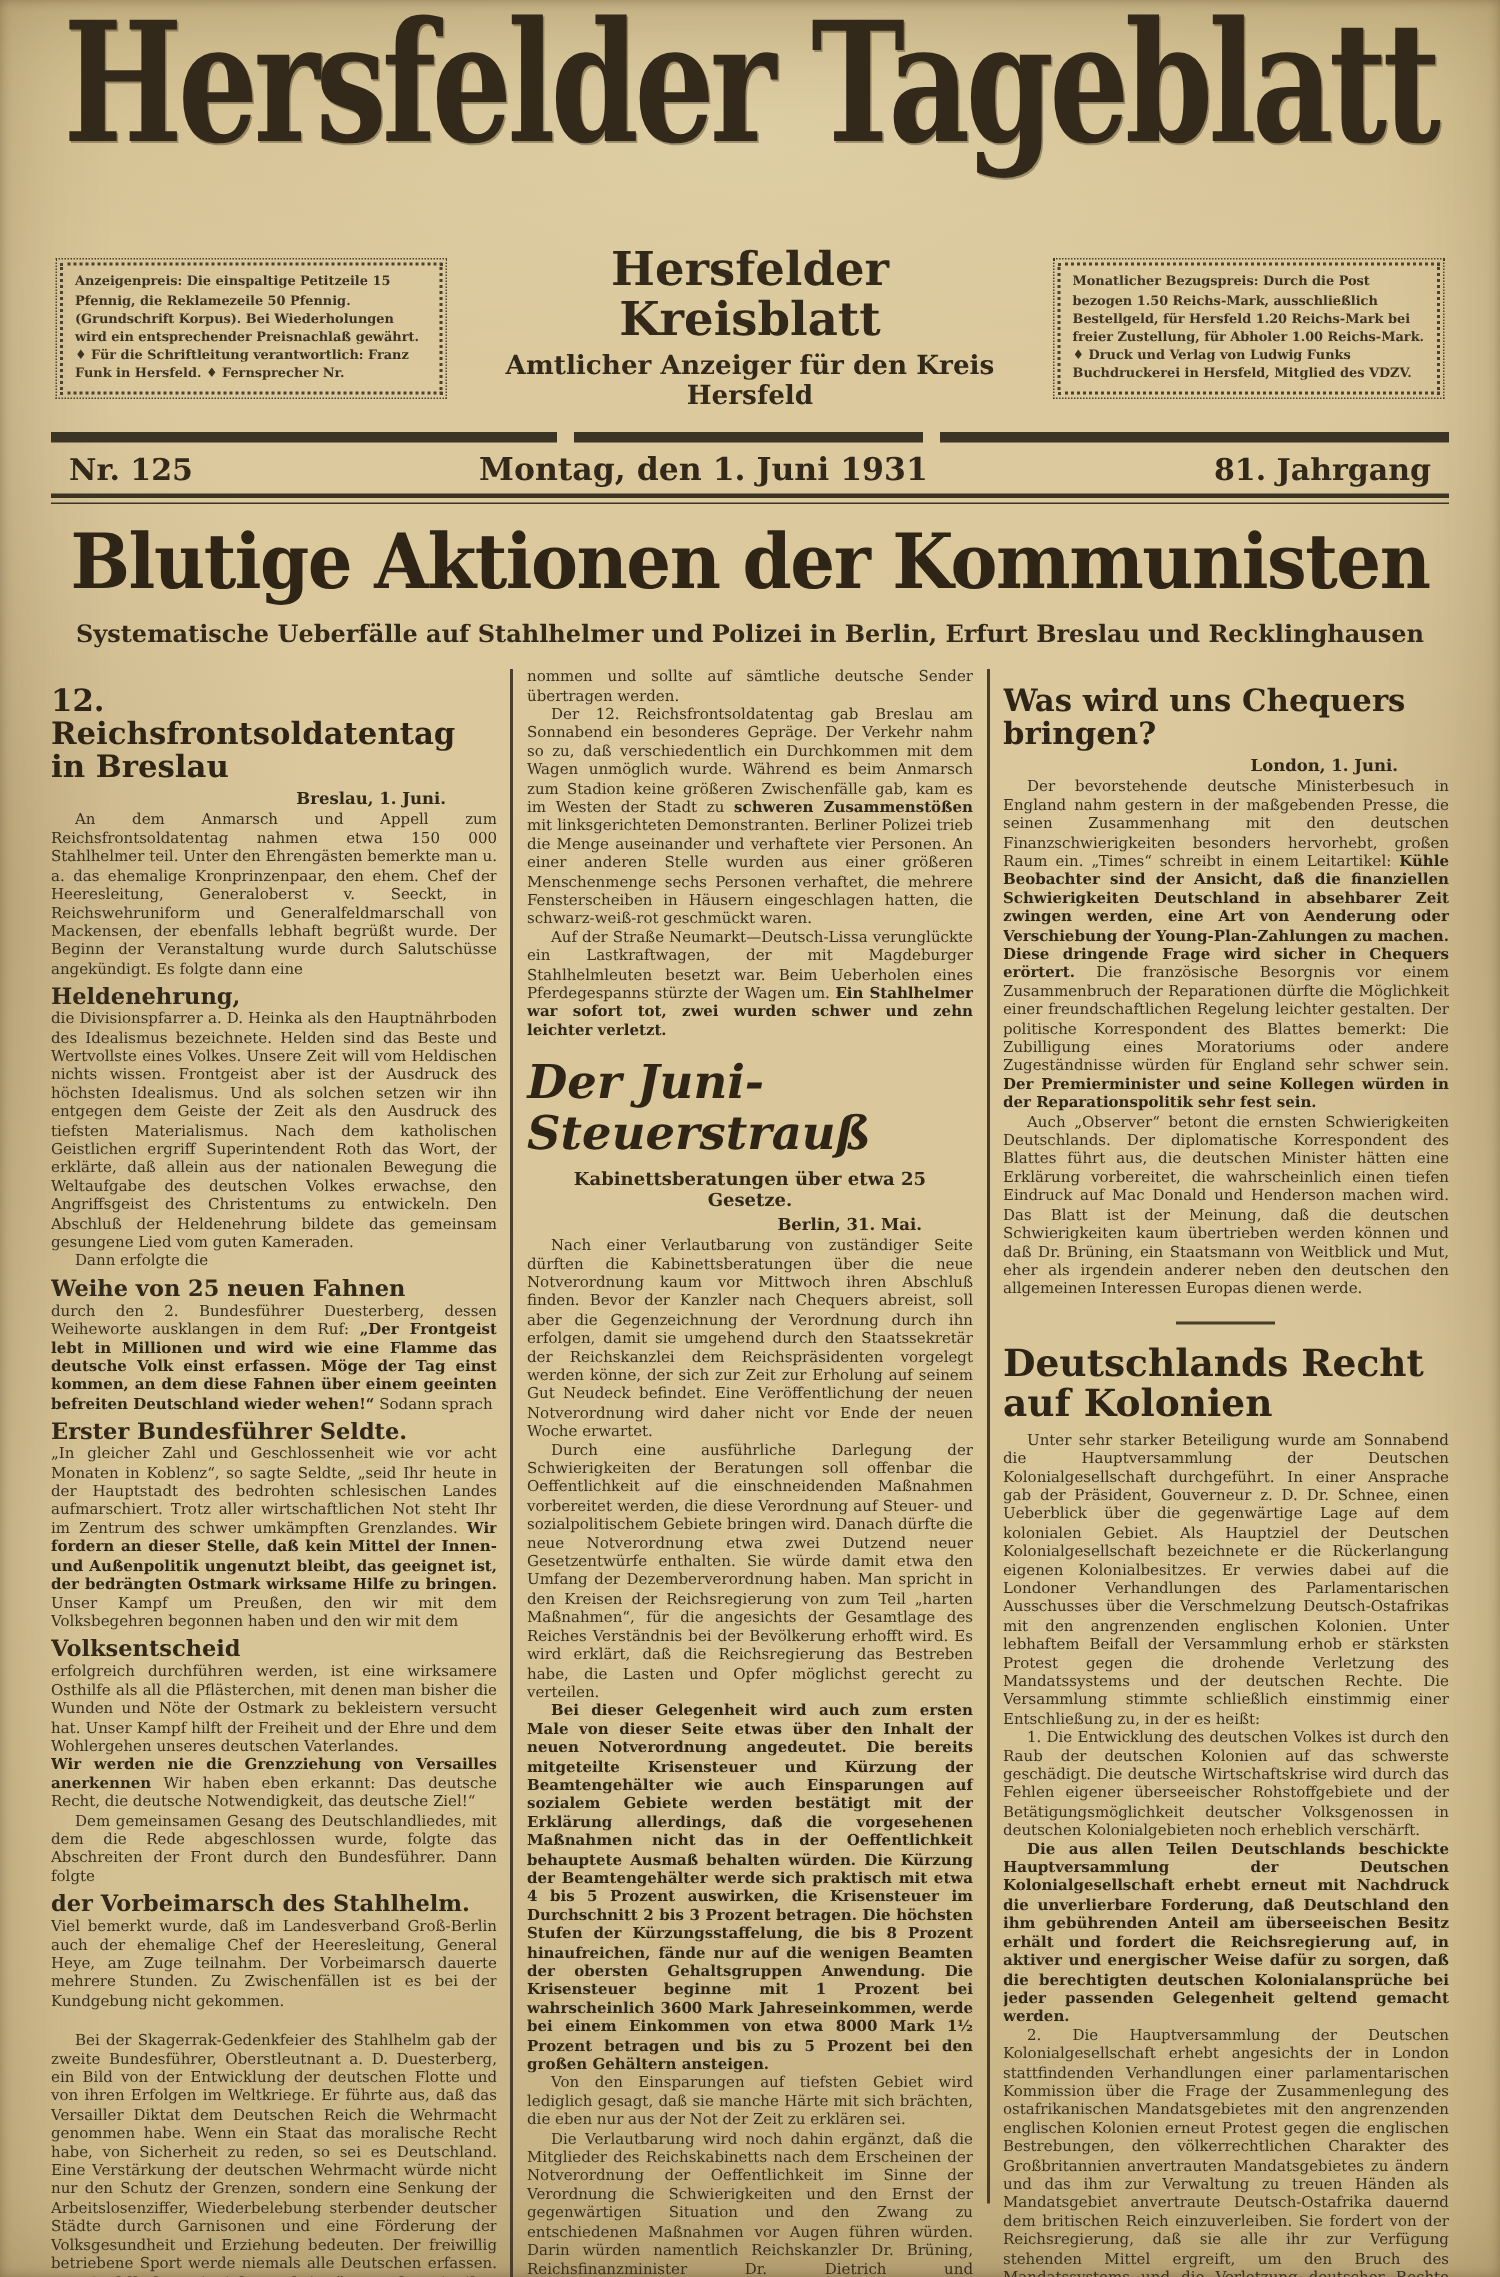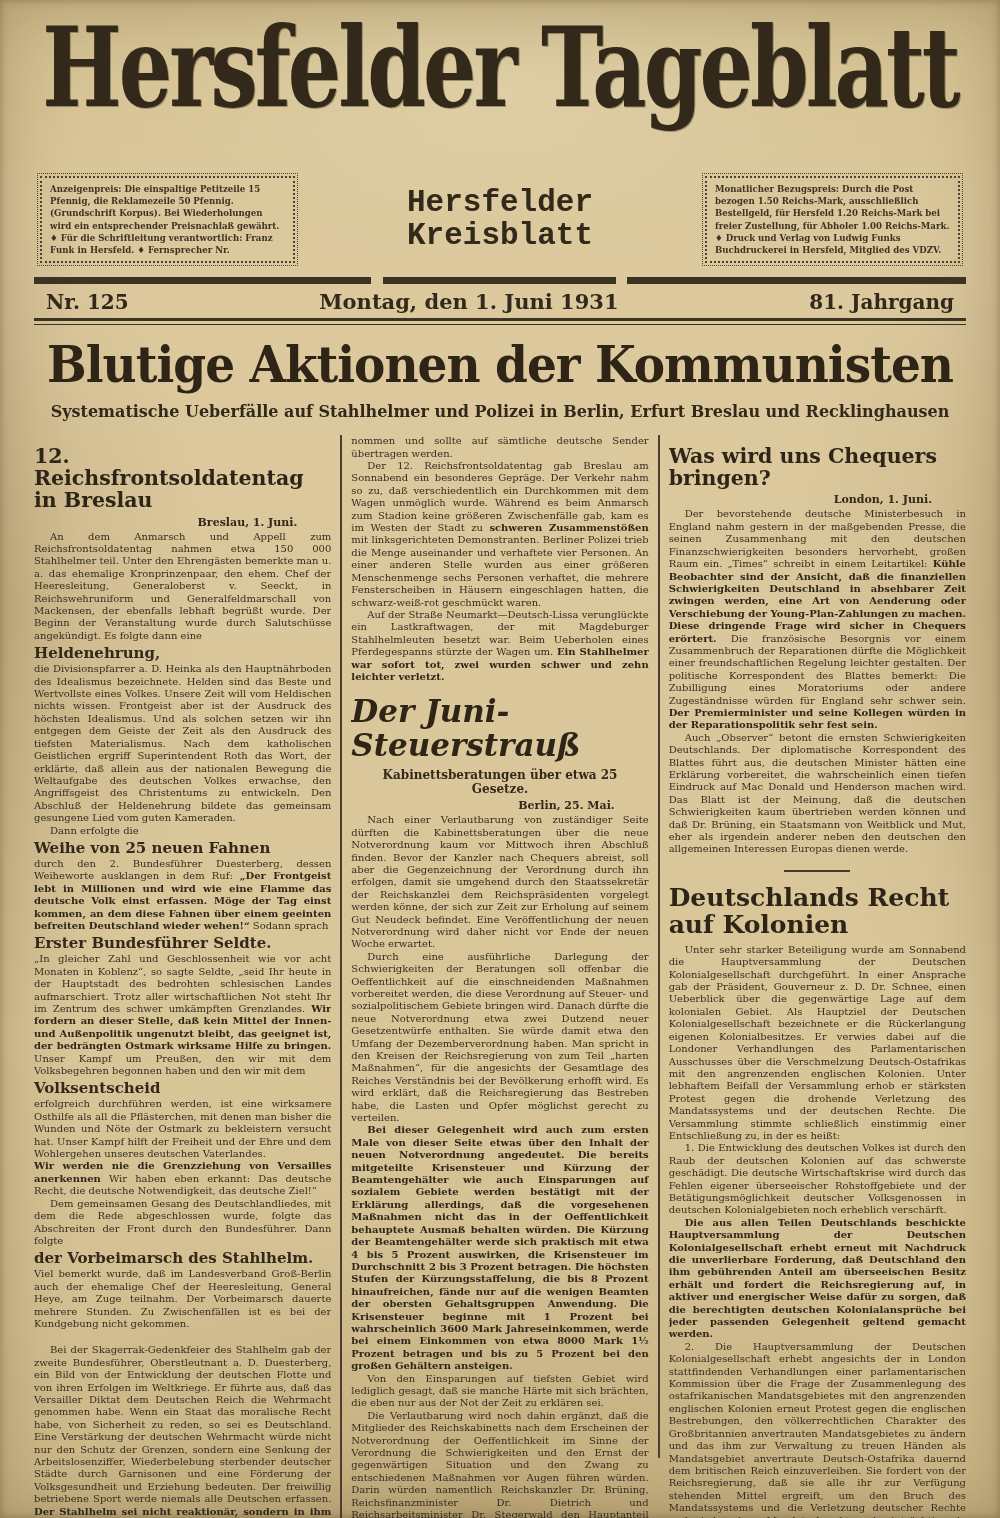--- a/index.html
+++ b/index.html
@@ -20,21 +20,21 @@
     width:1000px;height:1518px;position:relative;
     background:
       radial-gradient(ellipse 700px 260px at 50% 6%, rgba(255,248,225,.22), transparent 65%),
       radial-gradient(ellipse 900px 420px at 50% 100%, rgba(110,82,35,.14), transparent 70%),
       radial-gradient(ellipse 300px 600px at 0% 40%, rgba(110,82,35,.16), transparent 70%),
       radial-gradient(ellipse 300px 600px at 100% 40%, rgba(110,82,35,.12), transparent 70%),
       linear-gradient(180deg,#d2bf8f 0%,#dcc99e 18%,#d8c598 70%,#cfbb8c 100%);
     box-shadow: inset 0 0 70px rgba(80,55,15,.30), inset 0 0 8px rgba(60,40,10,.35);
   }
   
-  .masthead{padding-top:12px;}
+  .masthead{padding-top:0;}
   .nameplate{
     text-align:center;
     font-weight:bold;
     font-size:84px;
     letter-spacing:-3px;
     line-height:1.0;
     transform:scaleY(1.32);
     transform-origin:top center;
     height:138px;
     color:#33291a;
@@ -47,21 +47,21 @@
   }
   .info-box{
     width:255px;flex:0 0 255px;
     border:2px dotted #4b4130;
     outline:1px dotted #4b4130;outline-offset:2px;
     padding:5px 8px;
     font-size:8.6px;font-weight:bold;line-height:1.42;
     color:#3c3323;text-align:left;
   }
   .mast-center{flex:1;text-align:center;}
-  .kreisblatt{font-size:31px;font-weight:bold;letter-spacing:0px;color:#32291a;line-height:1.05;font-family:Liberation Mono, monospace;}
+  .kreisblatt{font-size:31px;font-weight:bold;letter-spacing:0px;color:#32291a;line-height:1.05;}
   .anzeiger{font-size:17.5px;font-weight:bold;color:#32291a;margin-top:5px;}
   
   .thickbar{
     height:7px;margin:8px 34px 0 34px;
     background:linear-gradient(90deg,
       var(--rule) 0 36.2%, transparent 36.2% 37.4%,
       var(--rule) 37.4% 62.4%, transparent 62.4% 63.6%,
       var(--rule) 63.6% 100%);
   }
   .daterow{
@@ -114,20 +114,21 @@
 <body>
 
 <div class="sheet">
 
   <div class="masthead">
     <div class="nameplate">Hersfelder Tageblatt</div>
     <div class="mast-band">
       <div class="info-box">Anzeigenpreis: Die einspaltige Petitzeile 15 Pfennig, die Reklamezeile 50 Pfennig. (Grundschrift Korpus). Bei Wiederholungen wird ein entsprechender Preisnachlaß gewährt. ♦ Für die Schriftleitung verantwortlich: Franz Funk in Hersfeld. ♦ Fernsprecher Nr.</div>
       <div class="mast-center">
         <div class="kreisblatt">Hersfelder Kreisblatt</div>
+        <div class="anzeiger">Amtlicher Anzeiger für den Kreis Hersfeld</div>
       </div>
       <div class="info-box">Monatlicher Bezugspreis: Durch die Post bezogen 1.50 Reichs-Mark, ausschließlich Bestellgeld, für Hersfeld 1.20 Reichs-Mark bei freier Zustellung, für Abholer 1.00 Reichs-Mark. ♦ Druck und Verlag von Ludwig Funks Buchdruckerei in Hersfeld, Mitglied des VDZV.</div>
     </div>
   </div>
 
   <div class="thickbar"></div>
 
   <div class="daterow">
     <span class="issue">Nr. 125</span>
     <span class="date">Montag, den 1. Juni 1931</span>
@@ -159,21 +160,21 @@
         <p class="para ni"><span>Viel bemerkt wurde, daß im Landesverband Groß-Berlin auch der ehemalige Chef der Heeresleitung, General Heye, am Zuge teilnahm. Der Vorbeimarsch dauerte mehrere Stunden. Zu Zwischenfällen ist es bei der Kundgebung nicht gekommen.</span></p>
         <p class="para gap"><span>Bei der Skagerrak-Gedenkfeier des Stahlhelm gab der zweite Bundesführer, Oberstleutnant a. D. Duesterberg, ein Bild von der Entwicklung der deutschen Flotte und von ihren Erfolgen im Weltkriege. Er führte aus, daß das Versailler Diktat dem Deutschen Reich die Wehrmacht genommen habe. Wenn ein Staat das moralische Recht habe, von Sicherheit zu reden, so sei es Deutschland. Eine Verstärkung der deutschen Wehrmacht würde nicht nur den Schutz der Grenzen, sondern eine Senkung der Arbeitslosenziffer, Wiederbelebung sterbender deutscher Städte durch Garnisonen und eine Förderung der Volksgesundheit und Erziehung bedeuten. Der freiwillig betriebene Sport werde niemals alle Deutschen erfassen. </span><span class="b">Der Stahlhelm sei nicht reaktionär, sondern in ihm herrsche der Geist einer neuen Zeit, und zwar des deutschen Zukunftsstaates.</span></p>
       </div>
     <div class="vdiv"></div>
     <div class="col">
         <p class="para ni"><span>nommen und sollte auf sämtliche deutsche Sender übertragen werden.</span></p>
         <p class="para"><span>Der 12. Reichsfrontsoldatentag gab Breslau am Sonnabend ein besonderes Gepräge. Der Verkehr nahm so zu, daß verschiedentlich ein Durchkommen mit dem Wagen unmöglich wurde. Während es beim Anmarsch zum Stadion keine größeren Zwischenfälle gab, kam es im Westen der Stadt zu </span><span class="b">schweren Zusammenstößen</span><span> mit linksgerichteten Demonstranten. Berliner Polizei trieb die Menge auseinander und verhaftete vier Personen. An einer anderen Stelle wurden aus einer größeren Menschenmenge sechs Personen verhaftet, die mehrere Fensterscheiben in Häusern eingeschlagen hatten, die schwarz-weiß-rot geschmückt waren.</span></p>
         <p class="para"><span>Auf der Straße Neumarkt—Deutsch-Lissa verunglückte ein Lastkraftwagen, der mit Magdeburger Stahlhelmleuten besetzt war. Beim Ueberholen eines Pferdegespanns stürzte der Wagen um. </span><span class="b">Ein Stahlhelmer war sofort tot, zwei wurden schwer und zehn leichter verletzt.</span></p>
         <div class="bh xl">Der Juni-Steuerstrauß</div>
         <div class="deck">Kabinettsberatungen über etwa 25 Gesetze.</div>
-        <div class="dl">Berlin, 25. Mai.</div>
+        <div class="dl">Berlin, 31. Mai.</div>
         <p class="para"><span>Nach einer Verlautbarung von zuständiger Seite dürften die Kabinettsberatungen über die neue Notverordnung kaum vor Mittwoch ihren Abschluß finden. Bevor der Kanzler nach Chequers abreist, soll aber die Gegenzeichnung der Verordnung durch ihn erfolgen, damit sie umgehend durch den Staatssekretär der Reichskanzlei dem Reichspräsidenten vorgelegt werden könne, der sich zur Zeit zur Erholung auf seinem Gut Neudeck befindet. Eine Veröffentlichung der neuen Notverordnung wird daher nicht vor Ende der neuen Woche erwartet.</span></p>
         <p class="para"><span>Durch eine ausführliche Darlegung der Schwierigkeiten der Beratungen soll offenbar die Oeffentlichkeit auf die einschneidenden Maßnahmen vorbereitet werden, die diese Verordnung auf Steuer- und sozialpolitischem Gebiete bringen wird. Danach dürfte die neue Notverordnung etwa zwei Dutzend neuer Gesetzentwürfe enthalten. Sie würde damit etwa den Umfang der Dezemberverordnung haben. Man spricht in den Kreisen der Reichsregierung von zum Teil „harten Maßnahmen“, für die angesichts der Gesamtlage des Reiches Verständnis bei der Bevölkerung erhofft wird. Es wird erklärt, daß die Reichsregierung das Bestreben habe, die Lasten und Opfer möglichst gerecht zu verteilen.</span></p>
         <p class="para b"><span>Bei dieser Gelegenheit wird auch zum ersten Male von dieser Seite etwas über den Inhalt der neuen Notverordnung angedeutet. Die bereits mitgeteilte Krisensteuer und Kürzung der Beamtengehälter wie auch Einsparungen auf sozialem Gebiete werden bestätigt mit der Erklärung allerdings, daß die vorgesehenen Maßnahmen nicht das in der Oeffentlichkeit behauptete Ausmaß behalten würden. Die Kürzung der Beamtengehälter werde sich praktisch mit etwa 4 bis 5 Prozent auswirken, die Krisensteuer im Durchschnitt 2 bis 3 Prozent betragen. Die höchsten Stufen der Kürzungsstaffelung, die bis 8 Prozent hinaufreichen, fände nur auf die wenigen Beamten der obersten Gehaltsgruppen Anwendung. Die Krisensteuer beginne mit 1 Prozent bei wahrscheinlich 3600 Mark Jahreseinkommen, werde bei einem Einkommen von etwa 8000 Mark 1½ Prozent betragen und bis zu 5 Prozent bei den großen Gehältern ansteigen.</span></p>
         <p class="para"><span>Von den Einsparungen auf tiefsten Gebiet wird lediglich gesagt, daß sie manche Härte mit sich brächten, die eben nur aus der Not der Zeit zu erklären sei.</span></p>
         <p class="para"><span>Die Verlautbarung wird noch dahin ergänzt, daß die Mitglieder des Reichskabinetts nach dem Erscheinen der Notverordnung der Oeffentlichkeit im Sinne der Verordnung die Schwierigkeiten und den Ernst der gegenwärtigen Situation und den Zwang zu entschiedenen Maßnahmen vor Augen führen würden. Darin würden namentlich Reichskanzler Dr. Brüning, Reichsfinanzminister Dr. Dietrich und Reichsarbeitsminister Dr. Stegerwald den Hauptanteil haben. Letzterer zum Beispiel würde zwei große Reden übernehmen, und zwar in der übernächsten Woche im Rheinland und in Westfalen.</span></p>
       </div>
     <div class="vdiv short"></div>
     <div class="col">
         <div class="bh md">Was wird uns Chequers bringen?</div>
         <div class="dl">London, 1. Juni.</div>

